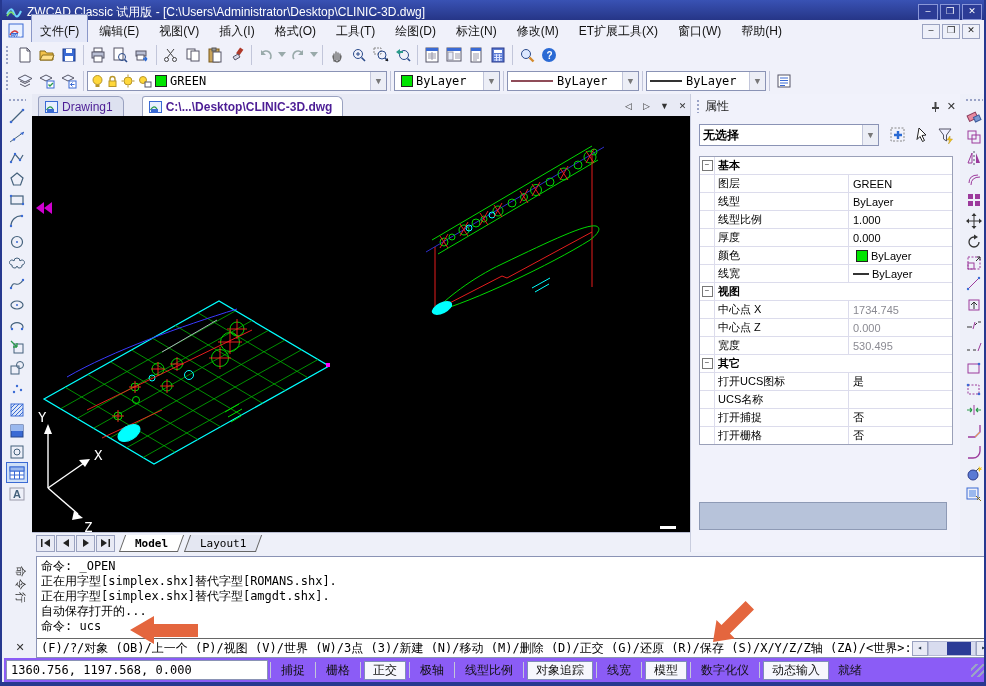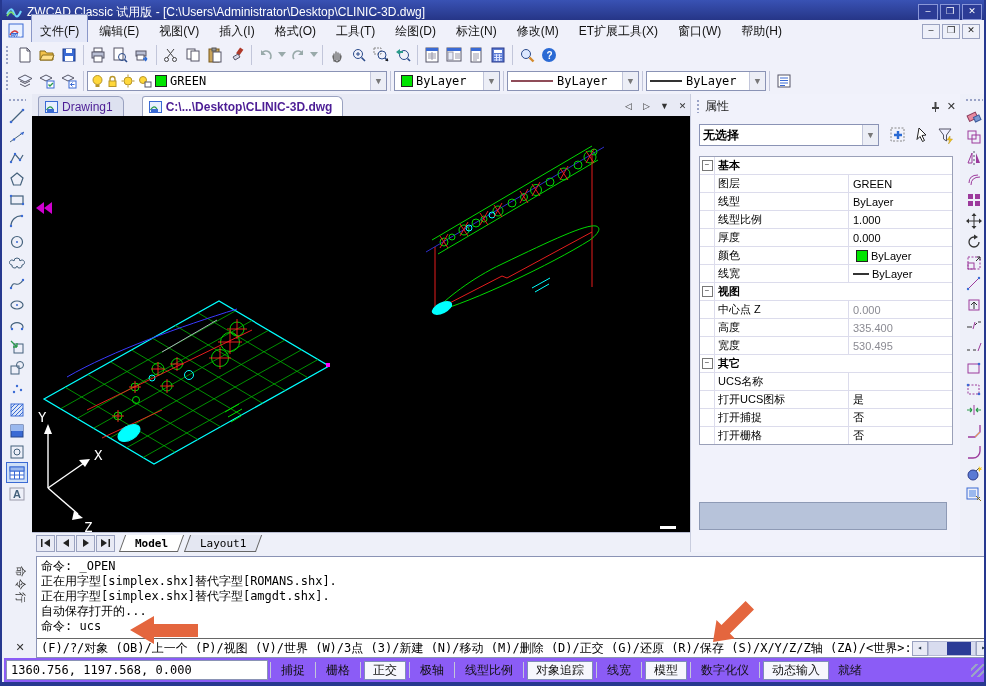--- a/index.html
+++ b/index.html
@@ -750,49 +750,49 @@
       </div>
     <div class="prow sec">
         <span class="pind">
           <span class="collapse">−</span>
         </span>
         <span class="plab">视图</span>
         <span class="pval"></span>
       </div>
     <div class="prow">
         <span class="pind"></span>
+        <span class="plab">中心点 X</span>
+        <span class="pval gray">1734.745</span>
+      </div>
+    <div class="prow">
+        <span class="pind"></span>
         <span class="plab">中心点 Z</span>
         <span class="pval gray">0.000</span>
-      </div>
-    <div class="prow">
-        <span class="pind"></span>
-        <span class="plab">高度</span>
-        <span class="pval gray">335.400</span>
       </div>
     <div class="prow">
         <span class="pind"></span>
         <span class="plab">宽度</span>
         <span class="pval gray">530.495</span>
       </div>
     <div class="prow sec">
         <span class="pind">
           <span class="collapse">−</span>
         </span>
         <span class="plab">其它</span>
         <span class="pval"></span>
       </div>
     <div class="prow">
         <span class="pind"></span>
+        <span class="plab">打开UCS图标</span>
+        <span class="pval">是</span>
+      </div>
+    <div class="prow">
+        <span class="pind"></span>
         <span class="plab">UCS名称</span>
         <span class="pval"></span>
-      </div>
-    <div class="prow">
-        <span class="pind"></span>
-        <span class="plab">打开UCS图标</span>
-        <span class="pval">是</span>
       </div>
     <div class="prow">
         <span class="pind"></span>
         <span class="plab">打开捕捉</span>
         <span class="pval">否</span>
       </div>
     <div class="prow" style="border-bottom:none">
         <span class="pind"></span>
         <span class="plab">打开栅格</span>
         <span class="pval">否</span>

